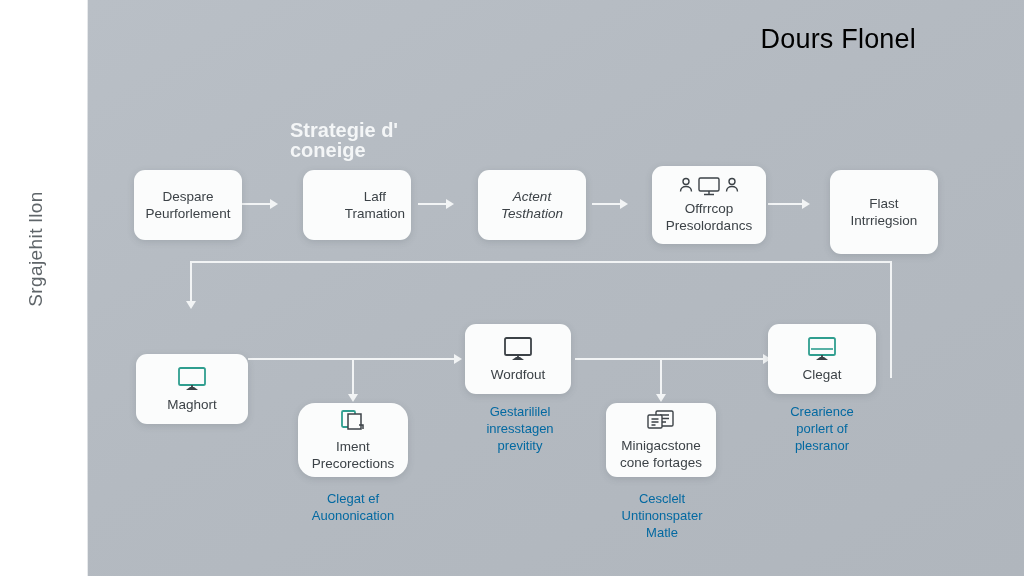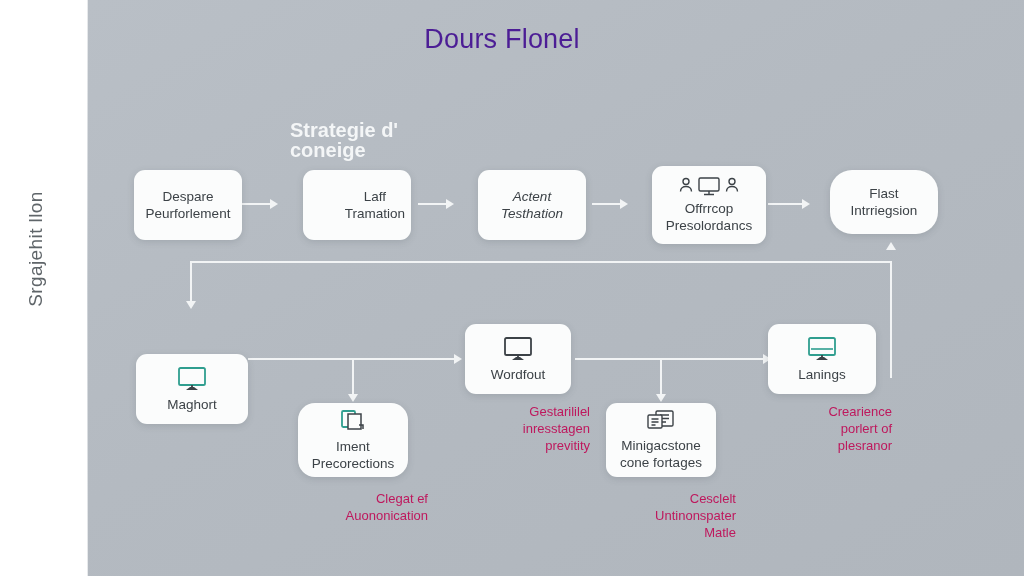--- a/index.html
+++ b/index.html
@@ -28,21 +28,21 @@
   }
 
   
   .stage{
     position:absolute;left:88px;top:0;width:936px;height:576px;
     background:linear-gradient(150deg,#b9bfc6 0%,#b4bac1 45%,#b0b6bd 100%);
   }
 
   .title{
     position:absolute;left:88px;top:24px;width:828px;
-    text-align:center;font-size:27px;color:#4c1d95;
+    text-align:right;font-size:27px;color:#000000;
     letter-spacing:.2px;font-weight:400;
   }
 
   .section-head{
     position:absolute;left:290px;top:120px;width:140px;
     font-size:20px;color:#f4f6f7;
     line-height:20px;font-weight:600;
   }
 
   
@@ -52,22 +52,22 @@
     display:flex;flex-direction:column;align-items:center;
     justify-content:center;box-sizing:border-box;
   }
   .node .nlabel{
     font-size:13.5px;color:#3c4247;line-height:17px;
     text-align:center;padding:0 6px;
   }
   .node .nicon{line-height:0;margin-bottom:4px;}
 
   .caption{
-    position:absolute;text-align:right;font-size:13px;
-    color:#be185d;line-height:17px;
+    position:absolute;text-align:center;font-size:13px;
+    color:#0369a1;line-height:17px;
   }
 
   
   .ln{position:absolute;background:#f2f4f5;}
   .h{height:2px;}
   .v{width:2px;}
   .arrow-r{
     position:absolute;width:0;height:0;
     border-top:5px solid transparent;border-bottom:5px solid transparent;
     border-left:8px solid #f2f4f5;
@@ -151,21 +151,21 @@
           <path d="M31 15v3M26 18.5h10"></path>
           <circle cx="54" cy="5.5" r="3"></circle>
           <path d="M48.5 15.5c0-3.2 2.5-5 5.5-5s5.5 1.8 5.5 5"></path>
         </g>
       </svg>
     </div>
     <div class="nlabel" style="white-space: pre-line;">Offrrcop
 Presolordancs</div>
   </div>
 
-  <div class="node" style="left:830px;top:170px;width:108px;height:64px;border-radius:22px;">
+  <div class="node" style="left:830px;top:170px;width:108px;height:84px;">
     <div class="nlabel" style="white-space: pre-line;">Flast
 Intrriegsion</div>
   </div>
 
   <div class="node" style="left:136px;top:324px;width:112px;height:70px;margin-top:30px;">
     <div class="nicon">
       <svg width="32" height="26" viewBox="0 0 32 26">
         <rect x="3" y="2" width="26" height="17" rx="1.6" fill="none" stroke="#2f9e8f" stroke-width="1.8"></rect>
         <path d="M16 19v3" stroke="#3c4247" stroke-width="1.8"></path>
         <path d="M10 24h12l-4-3h-4z" fill="#3c4247"></path>
@@ -220,19 +220,19 @@
 
   <div class="node" style="left:768px;top:324px;width:108px;height:70px;">
     <div class="nicon">
       <svg width="32" height="26" viewBox="0 0 32 26">
         <rect x="3" y="2" width="26" height="17" rx="1.6" fill="none" stroke="#2f9e8f" stroke-width="1.8"></rect>
         <path d="M5 13h22" stroke="#2f9e8f" stroke-width="1.6"></path>
         <path d="M16 19v3" stroke="#3c4247" stroke-width="1.8"></path>
         <path d="M10 24h12l-4-3h-4z" fill="#3c4247"></path>
       </svg>
     </div>
-    <div class="nlabel">Lanings</div>
+    <div class="nlabel">Clegat</div>
   </div>
   <div class="caption" style="left: 752px; top: 403px; width: 140px; white-space: pre-line;">Crearience
 porlert of
 plesranor</div>
 
 </div>
 
 </body></html>

